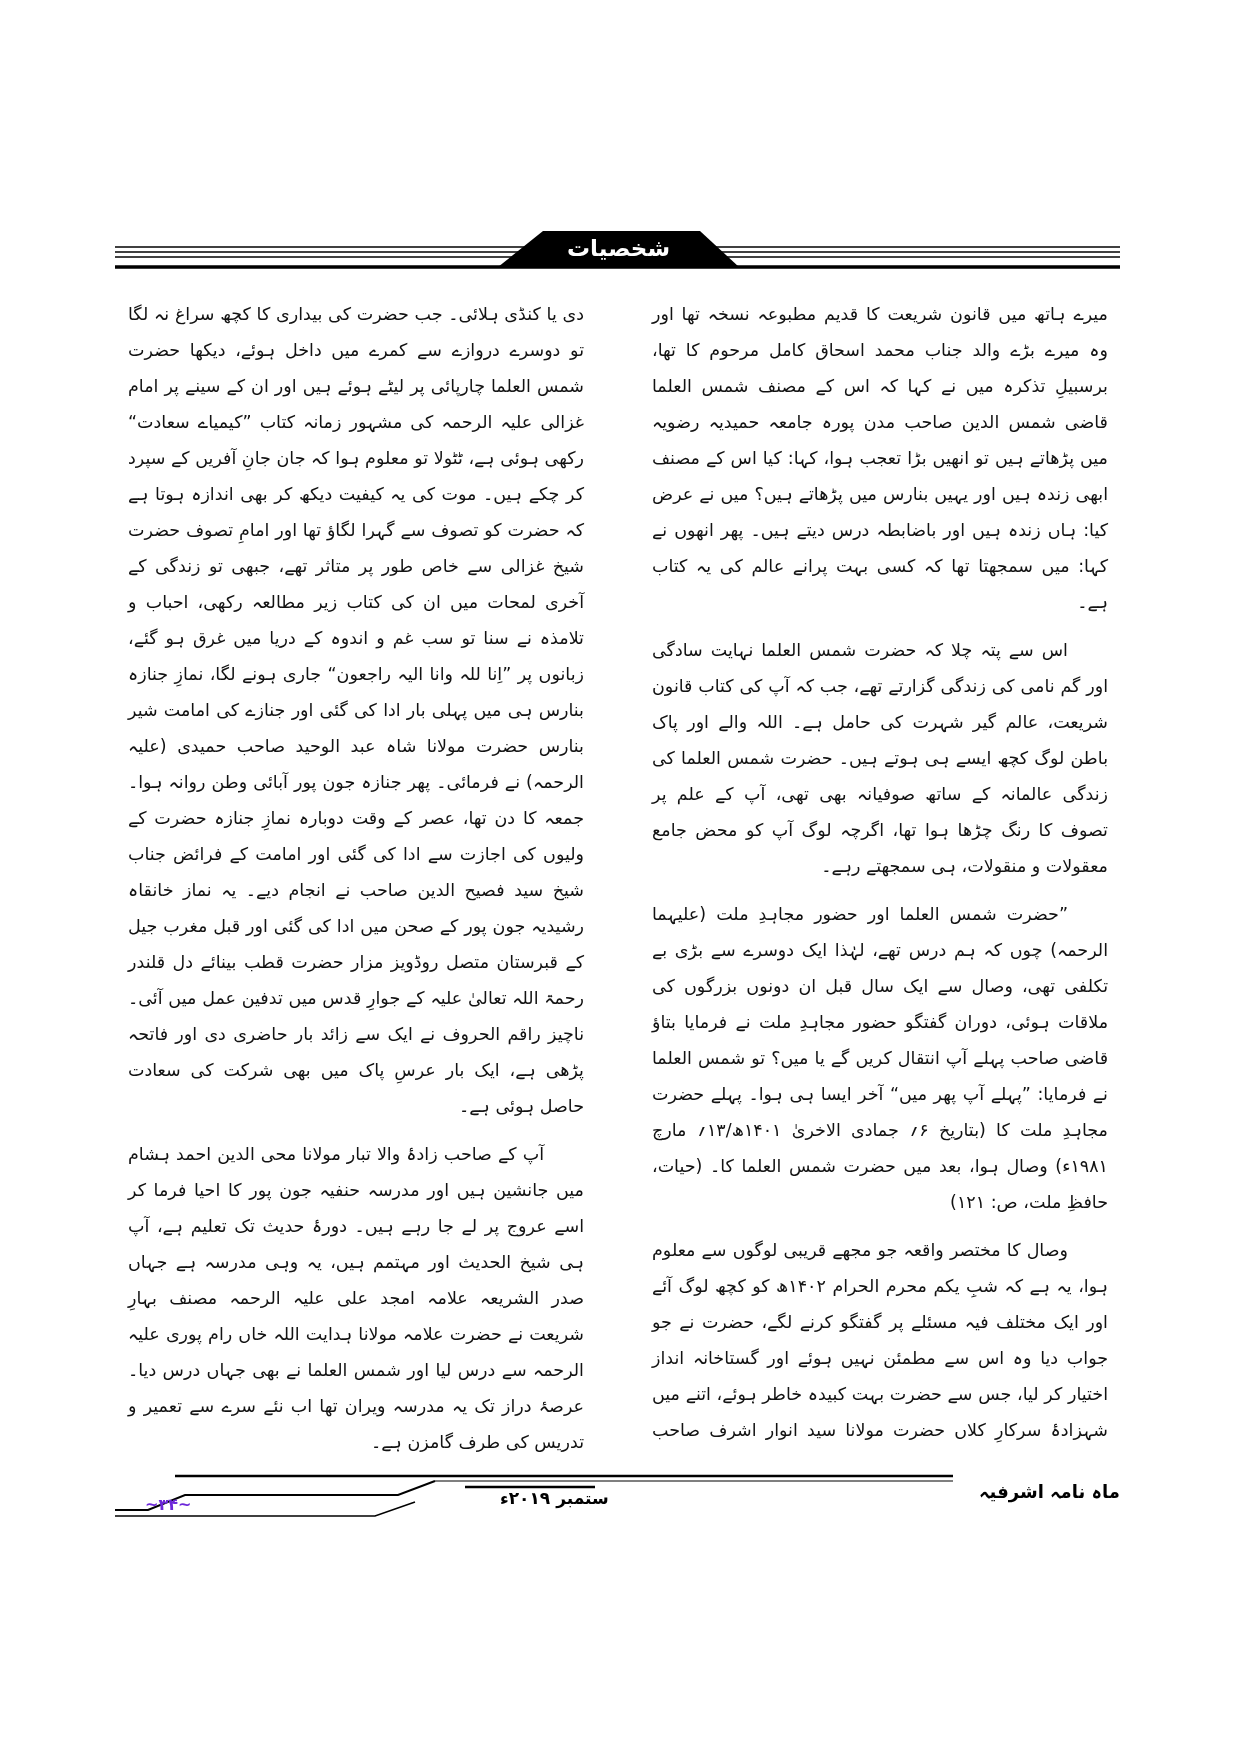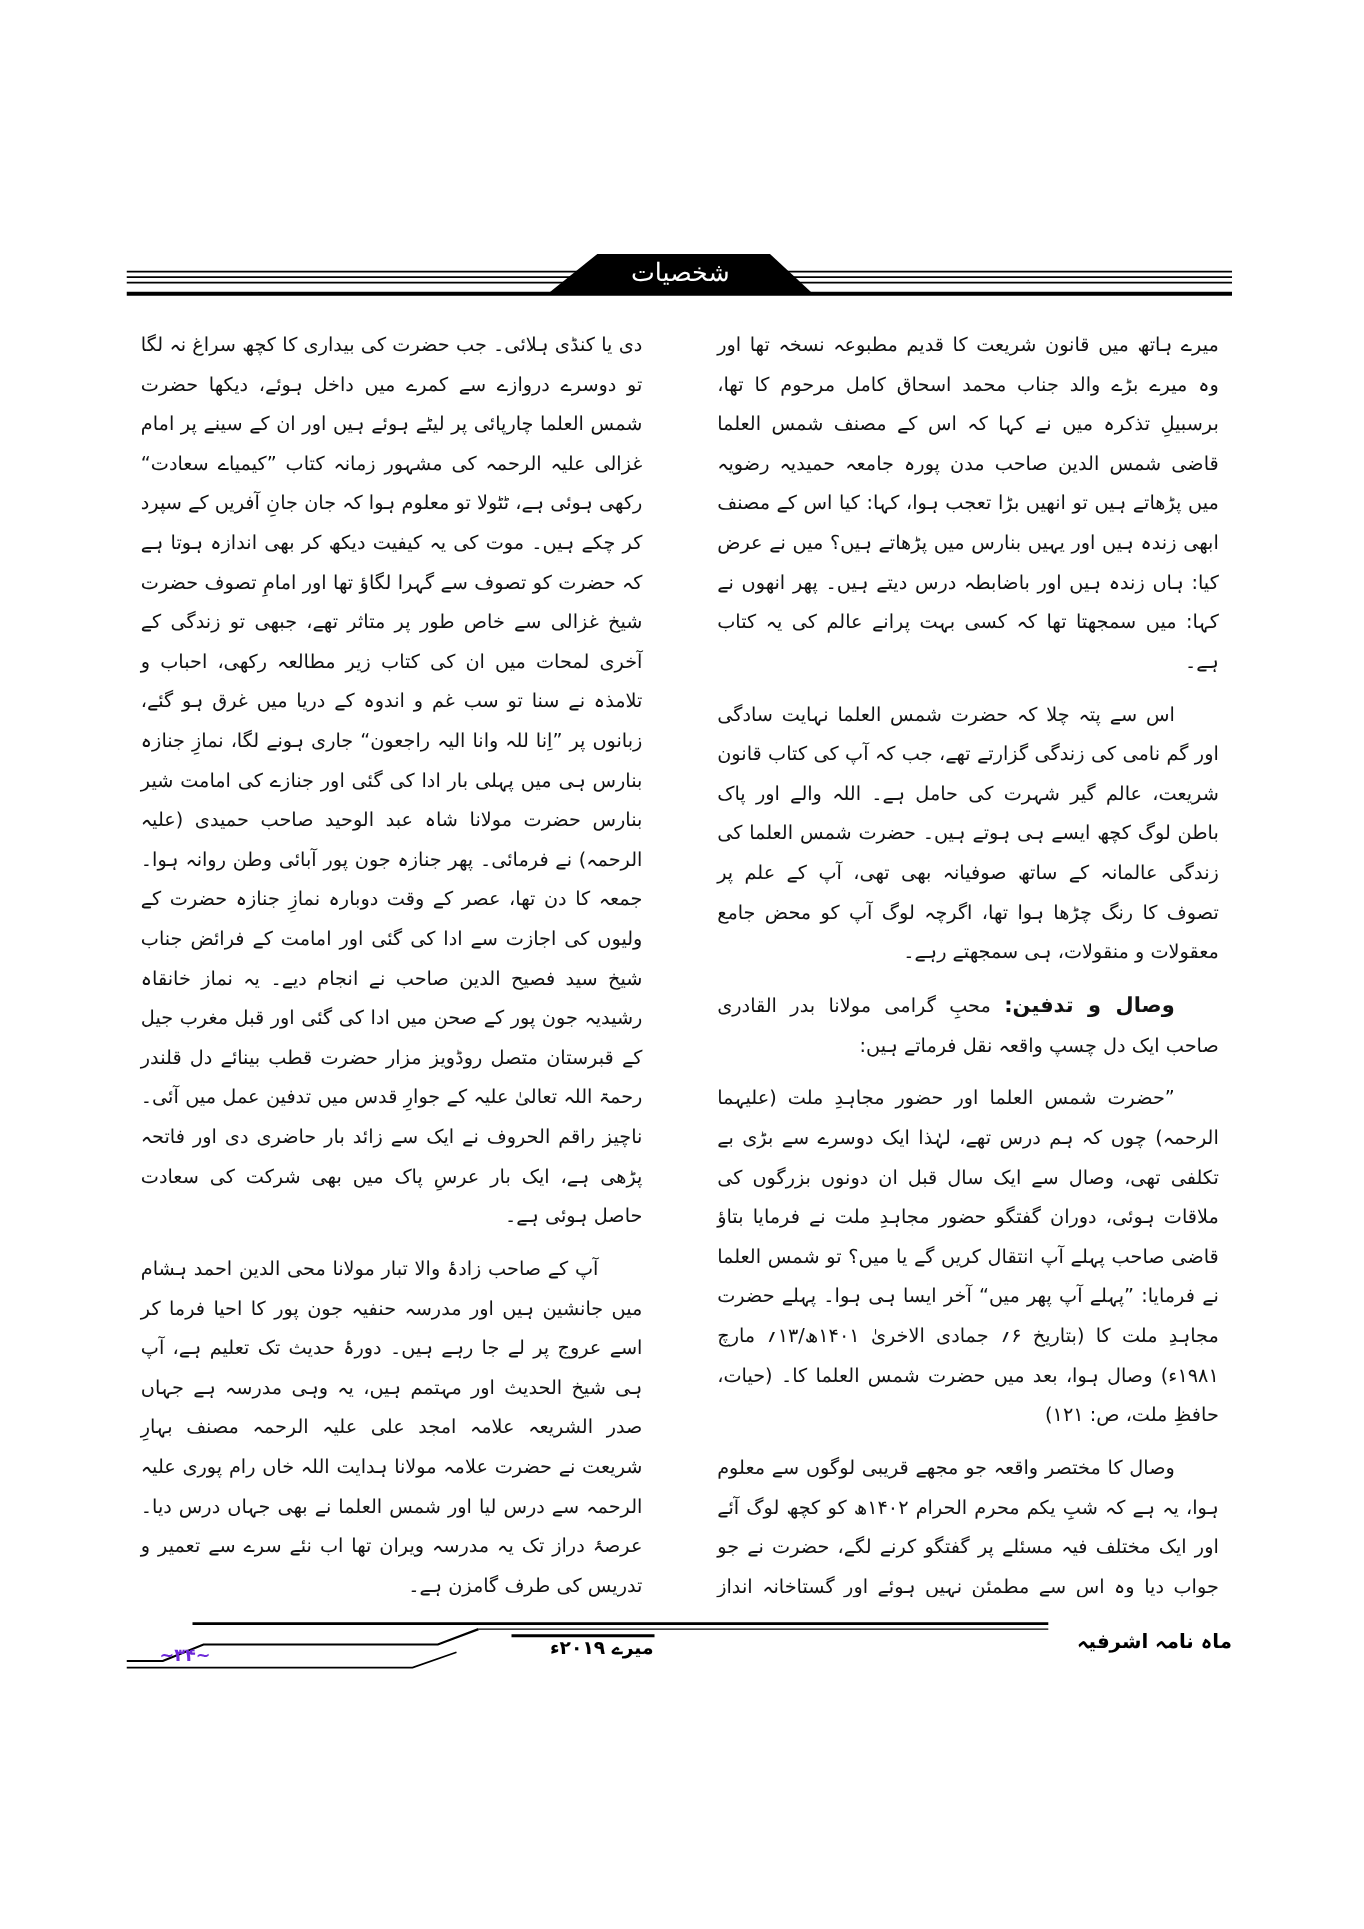--- a/index.html
+++ b/index.html
@@ -8,21 +8,21 @@
     font-family:"DejaVu Sans", sans-serif; color:#121212;
     overflow:hidden;
   }
   .sheet { position:absolute; inset:0; }
 
   
   .header-banner { position:absolute; left:115px; top:228px; width:1005px; height:44px; }
   .header-banner svg { display:block; }
   .header-title {
     position:absolute; left:383px; top:7px; width:241px;
-    text-align:center; color:#ffffff; font-size:23px; font-weight:normal;
+    text-align:center; color:#ffffff; font-size:23px; font-weight:bold;
     direction:rtl; letter-spacing:1px;
   }
 
   
   .columns {
     position:absolute; left:115px; top:284px; width:1005px; height:1168px;
     display:flex; flex-direction:row; gap:44px; direction:rtl; overflow:hidden;
   }
   .col {
     width:480px; min-width:480px; direction:rtl; text-align:justify;
@@ -62,21 +62,20 @@
       <polygon points="383,39 624,39 585,3 428,3" fill="#000"></polygon>
     </svg>
     <div class="header-title">شخصیات</div>
   </div>
 
   <div class="columns">
 
     <div class="col">
       <p><span>میرے ہاتھ میں قانون شریعت کا قدیم مطبوعہ نسخہ تھا اور وہ میرے بڑے والد جناب محمد اسحاق کامل مرحوم کا تھا، برسبیلِ تذکرہ میں نے کہا کہ اس کے مصنف شمس العلما قاضی شمس الدین صاحب مدن پورہ جامعہ حمیدیہ رضویہ میں پڑھاتے ہیں تو انھیں بڑا تعجب ہوا، کہا: کیا اس کے مصنف ابھی زندہ ہیں اور یہیں بنارس میں پڑھاتے ہیں؟ میں نے عرض کیا: ہاں زندہ ہیں اور باضابطہ درس دیتے ہیں۔ پھر انھوں نے کہا: میں سمجھتا تھا کہ کسی بہت پرانے عالم کی یہ کتاب ہے۔</span></p>
       <p class="indent"><span>اس سے پتہ چلا کہ حضرت شمس العلما نہایت سادگی اور گم نامی کی زندگی گزارتے تھے، جب کہ آپ کی کتاب قانون شریعت، عالم گیر شہرت کی حامل ہے۔ اللہ والے اور پاک باطن لوگ کچھ ایسے ہی ہوتے ہیں۔ حضرت شمس العلما کی زندگی عالمانہ کے ساتھ صوفیانہ بھی تھی، آپ کے علم پر تصوف کا رنگ چڑھا ہوا تھا، اگرچہ لوگ آپ کو محض جامع معقولات و منقولات، ہی سمجھتے رہے۔</span></p>
-      <p class="indent"><strong class="lead">وصال و تدفین:</strong><span> محبِ گرامی مولانا بدر القادری صاحب ایک دل چسپ واقعہ نقل فرماتے ہیں:</span></p>
       <p class="indent"><span>”حضرت شمس العلما اور حضور مجاہدِ ملت (علیہما الرحمہ) چوں کہ ہم درس تھے، لہٰذا ایک دوسرے سے بڑی بے تکلفی تھی، وصال سے ایک سال قبل ان دونوں بزرگوں کی ملاقات ہوئی، دوران گفتگو حضور مجاہدِ ملت نے فرمایا بتاؤ قاضی صاحب پہلے آپ انتقال کریں گے یا میں؟ تو شمس العلما نے فرمایا: ”پہلے آپ پھر میں“ آخر ایسا ہی ہوا۔ پہلے حضرت مجاہدِ ملت کا (بتاریخ ۶؍ جمادی الاخریٰ ۱۴۰۱ھ/۱۳؍ مارچ ۱۹۸۱ء) وصال ہوا، بعد میں حضرت شمس العلما کا۔ (حیات، حافظِ ملت، ص: ۱۲۱)</span></p>
       <p class="indent"><span>وصال کا مختصر واقعہ جو مجھے قریبی لوگوں سے معلوم ہوا، یہ ہے کہ شبِ یکم محرم الحرام ۱۴۰۲ھ کو کچھ لوگ آئے اور ایک مختلف فیہ مسئلے پر گفتگو کرنے لگے، حضرت نے جو جواب دیا وہ اس سے مطمئن نہیں ہوئے اور گستاخانہ انداز اختیار کر لیا، جس سے حضرت بہت کبیدہ خاطر ہوئے، اتنے میں شہزادۂ سرکارِ کلاں حضرت مولانا سید انوار اشرف صاحب اشرفی جیلانی جو اس وقت جامعہ حمیدیہ میں حضرت شمس العلما سے درس لے رہے تھے، تشریف لے آئے اور گستاخوں کو ڈانٹ کر وہاں سے بھگا دیا۔ بات آئی گئی ہوگی، سب لوگ اپنے اپنے بستروں پر جا کر سو گئے، صبح ہوئی تو حضرت مولانا نجم الدین احمد صاحب مدرس جامعہ نے آواز</span></p>
     </div>
 
     <div class="col">
       <p><span>دی یا کنڈی ہلائی۔ جب حضرت کی بیداری کا کچھ سراغ نہ لگا تو دوسرے دروازے سے کمرے میں داخل ہوئے، دیکھا حضرت شمس العلما چارپائی پر لیٹے ہوئے ہیں اور ان کے سینے پر امام غزالی علیہ الرحمہ کی مشہور زمانہ کتاب ”کیمیاے سعادت“ رکھی ہوئی ہے، ٹٹولا تو معلوم ہوا کہ جان جانِ آفریں کے سپرد کر چکے ہیں۔ موت کی یہ کیفیت دیکھ کر بھی اندازہ ہوتا ہے کہ حضرت کو تصوف سے گہرا لگاؤ تھا اور امامِ تصوف حضرت شیخ غزالی سے خاص طور پر متاثر تھے، جبھی تو زندگی کے آخری لمحات میں ان کی کتاب زیر مطالعہ رکھی، احباب و تلامذہ نے سنا تو سب غم و اندوہ کے دریا میں غرق ہو گئے، زبانوں پر ”اِنا للہ وانا الیہ راجعون“ جاری ہونے لگا، نمازِ جنازہ بنارس ہی میں پہلی بار ادا کی گئی اور جنازے کی امامت شیر بنارس حضرت مولانا شاہ عبد الوحید صاحب حمیدی (علیہ الرحمہ) نے فرمائی۔ پھر جنازہ جون پور آبائی وطن روانہ ہوا۔ جمعہ کا دن تھا، عصر کے وقت دوبارہ نمازِ جنازہ حضرت کے ولیوں کی اجازت سے ادا کی گئی اور امامت کے فرائض جناب شیخ سید فصیح الدین صاحب نے انجام دیے۔ یہ نماز خانقاہ رشیدیہ جون پور کے صحن میں ادا کی گئی اور قبل مغرب جیل کے قبرستان متصل روڈویز مزار حضرت قطب بینائے دل قلندر رحمۃ اللہ تعالیٰ علیہ کے جوارِ قدس میں تدفین عمل میں آئی۔ ناچیز راقم الحروف نے ایک سے زائد بار حاضری دی اور فاتحہ پڑھی ہے، ایک بار عرسِ پاک میں بھی شرکت کی سعادت حاصل ہوئی ہے۔</span></p>
       <p class="indent"><span>آپ کے صاحب زادۂ والا تبار مولانا محی الدین احمد ہشام میں جانشین ہیں اور مدرسہ حنفیہ جون پور کا احیا فرما کر اسے عروج پر لے جا رہے ہیں۔ دورۂ حدیث تک تعلیم ہے، آپ ہی شیخ الحدیث اور مہتمم ہیں، یہ وہی مدرسہ ہے جہاں صدر الشریعہ علامہ امجد علی علیہ الرحمہ مصنف بہارِ شریعت نے حضرت علامہ مولانا ہدایت اللہ خاں رام پوری علیہ الرحمہ سے درس لیا اور شمس العلما نے بھی جہاں درس دیا۔ عرصۂ دراز تک یہ مدرسہ ویران تھا اب نئے سرے سے تعمیر و تدریس کی طرف گامزن ہے۔</span></p>
       <p class="indent"><span>حضرت مولانا محی الدین احمد ہشام نے حضرت شمس العلما کے صاحب زادے ہونے کے ساتھ ساتھ ابتدا تا انتہا حضرت ہی کے زیرِ سایہ رہ کر تعلیمی سفر طے فرمایا ہے، علم و فضل میں حضرت کے وارث و جانشین ہیں اور جون پور کی سرزمین، قرب و جوار اور ہندوستان کے دوسرے خطوں کو بھی اپنی دعوتی خدمات سے سرفراز فرما رہے ہیں اور ساتھ ہی درس و تدریس کے میدان میں بھی حضرت شمس العلما کے فیضان علمی کو لٹا رہے ہیں۔ اللہ تعالیٰ ان کی عمر دراز کرے اور مزید خدماتِ دینیہ کی توفیق ارزاں فرمائے۔ آمین۔</span></p>
 
     </div>
@@ -85,17 +84,17 @@
 
   <div class="page-footer">
     <svg width="1005" height="56" viewBox="0 0 1005 56">
       <polyline points="838,10 60,10" fill="none" stroke="#000" stroke-width="2.6"></polyline>
       <polyline points="838,15 320,15" fill="none" stroke="#000" stroke-width="1.2"></polyline>
       <polyline points="480,21 350,21" fill="none" stroke="#000" stroke-width="2.6"></polyline>
       <polyline points="320,15 283,29 70,29 33,44 0,44" fill="none" stroke="#000" stroke-width="2"></polyline>
       <polyline points="300,36 260,50 0,50" fill="none" stroke="#000" stroke-width="1.5"></polyline>
     </svg>
     <div class="footer-magazine">ماہ نامہ اشرفیہ</div>
-    <div class="footer-date">میرے ۲۰۱۹ء</div>
+    <div class="footer-date">ستمبر ۲۰۱۹ء</div>
     <div class="footer-page">~۳۴~</div>
   </div>
 
 </div>
 
 </body></html>

